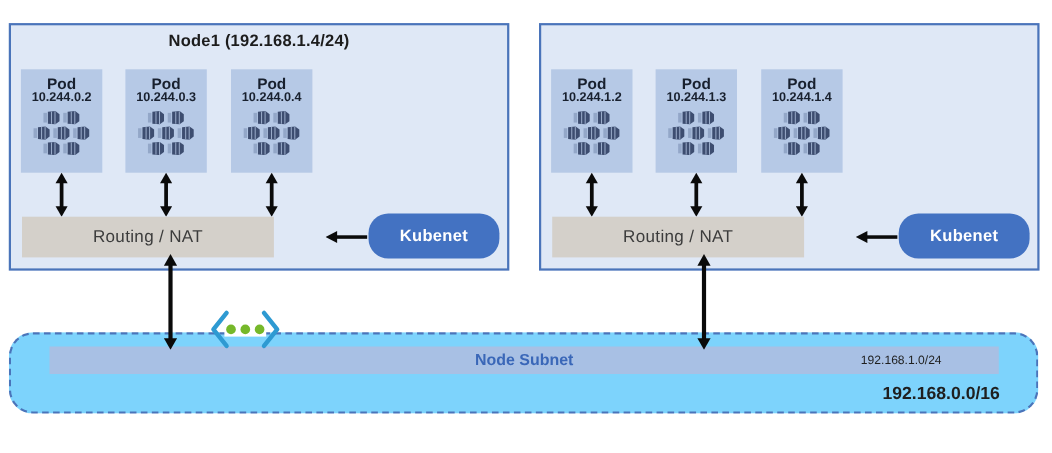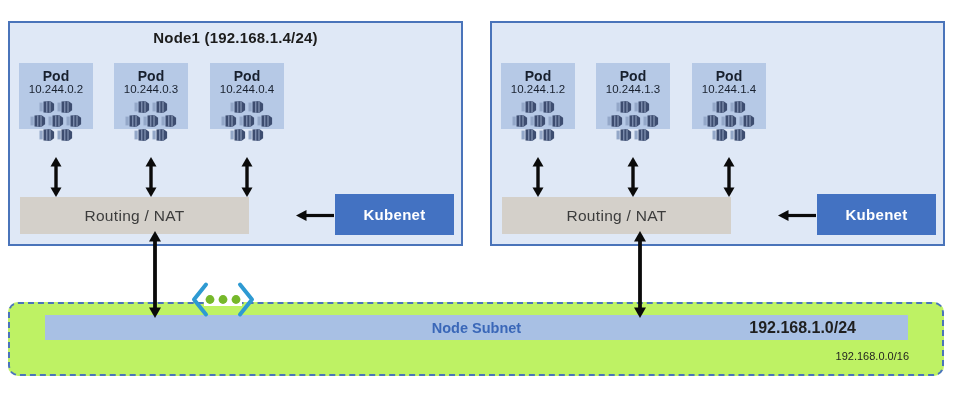--- a/index.html
+++ b/index.html
@@ -7,53 +7,53 @@
 
   
   .node{position:absolute;top:21px;width:455px;height:225px;background:#dfe8f6;
         border:2px solid #4a74ba;box-sizing:border-box;}
   .node1{left:8px;}
   .node2{left:490px;}
   .node-title{position:absolute;top:6px;left:0;right:0;text-align:center;
         font-size:15px;font-weight:600;color:#1c1c1c;letter-spacing:.2px;}
 
   
-  .pod{position:absolute;top:40px;width:74px;height:66px;background:#b6c9e6;text-align:center;}
+  .pod{position:absolute;top:40px;width:74px;height:94px;background:#b6c9e6;text-align:center;}
   .pod-a{left:9px;}  .pod-b{left:104px;}  .pod-c{left:200px;}
   .pod-label{margin-top:6px;font-size:14px;font-weight:bold;color:#18202e;line-height:14px;}
-  .pod-ip{font-size:11.5px;font-weight:400;color:#18202e;line-height:13px;}
+  .pod-ip{font-size:11.5px;font-weight:700;color:#18202e;line-height:13px;}
   .containers-icon{display:block;margin:5px auto 0 auto;}
 
   
   .routing{position:absolute;left:10px;top:174px;width:229px;height:37px;background:#d4d0ca;
         display:flex;align-items:center;justify-content:center;
         font-size:15.5px;color:#3c3c3c;letter-spacing:.3px;}
 
   
   .kubenet{position:absolute;left:325px;top:171px;width:119px;height:41px;background:#4372c2;
         display:flex;align-items:center;justify-content:center;
-        font-size:15px;font-weight:bold;color:#ffffff;letter-spacing:.3px;}
+        font-size:15px;font-weight:bold;color:#ffffff;letter-spacing:.3px;border-radius:18px;}
 
   
   .varrow{position:absolute;top:134px;}
   .va-a{left:37px;} .va-b{left:132px;} .va-c{left:228px;}
   .harrow{position:absolute;left:286px;top:185px;}
   .subnet-arrow{position:absolute;top:231px;z-index:6;}
   .sa-1{left:146px;} .sa-2{left:631px;}
 
   
-  .vnet{position:absolute;left:8px;top:302px;width:936px;height:74px;background:#bef264;
-        border:2.5px dashed #4a74ba;border-radius:10px;box-sizing:border-box;}
+  .vnet{position:absolute;left:8px;top:302px;width:936px;height:74px;background:#7dd3fc;
+        border:2.5px dashed #4a74ba;border-radius:22px;box-sizing:border-box;}
   .subnet-bar{position:absolute;left:35px;top:11px;width:863px;height:25px;background:#a8c0e4;}
   .subnet-label{position:absolute;left:0;right:0;top:50%;transform:translateY(-50%);
         text-align:center;font-size:14.5px;font-weight:bold;color:#3a67b8;}
   .subnet-cidr{position:absolute;right:52px;top:50%;transform:translateY(-50%);
-        font-size:16px;font-weight:700;color:#1f1f1f;}
+        font-size:11px;font-weight:400;color:#1f1f1f;}
   .vnet-title{position:absolute;left:37px;top:42px;font-size:18px;font-weight:bold;color:#2e6bc4;}
-  .vnet-cidr{position:absolute;right:33px;top:46px;font-size:11px;font-weight:400;color:#1f1f1f;}
+  .vnet-cidr{position:absolute;right:33px;top:46px;font-size:16px;font-weight:700;color:#1f1f1f;}
   .vnet-icon{position:absolute;left:191px;top:281px;z-index:7;}
 
   .defs-holder{position:absolute;width:0;height:0;overflow:hidden;}
 </style>
 </head>
 <body>
 
 <svg class="defs-holder" aria-hidden="true">
   <defs>
     <g id="ctr">

